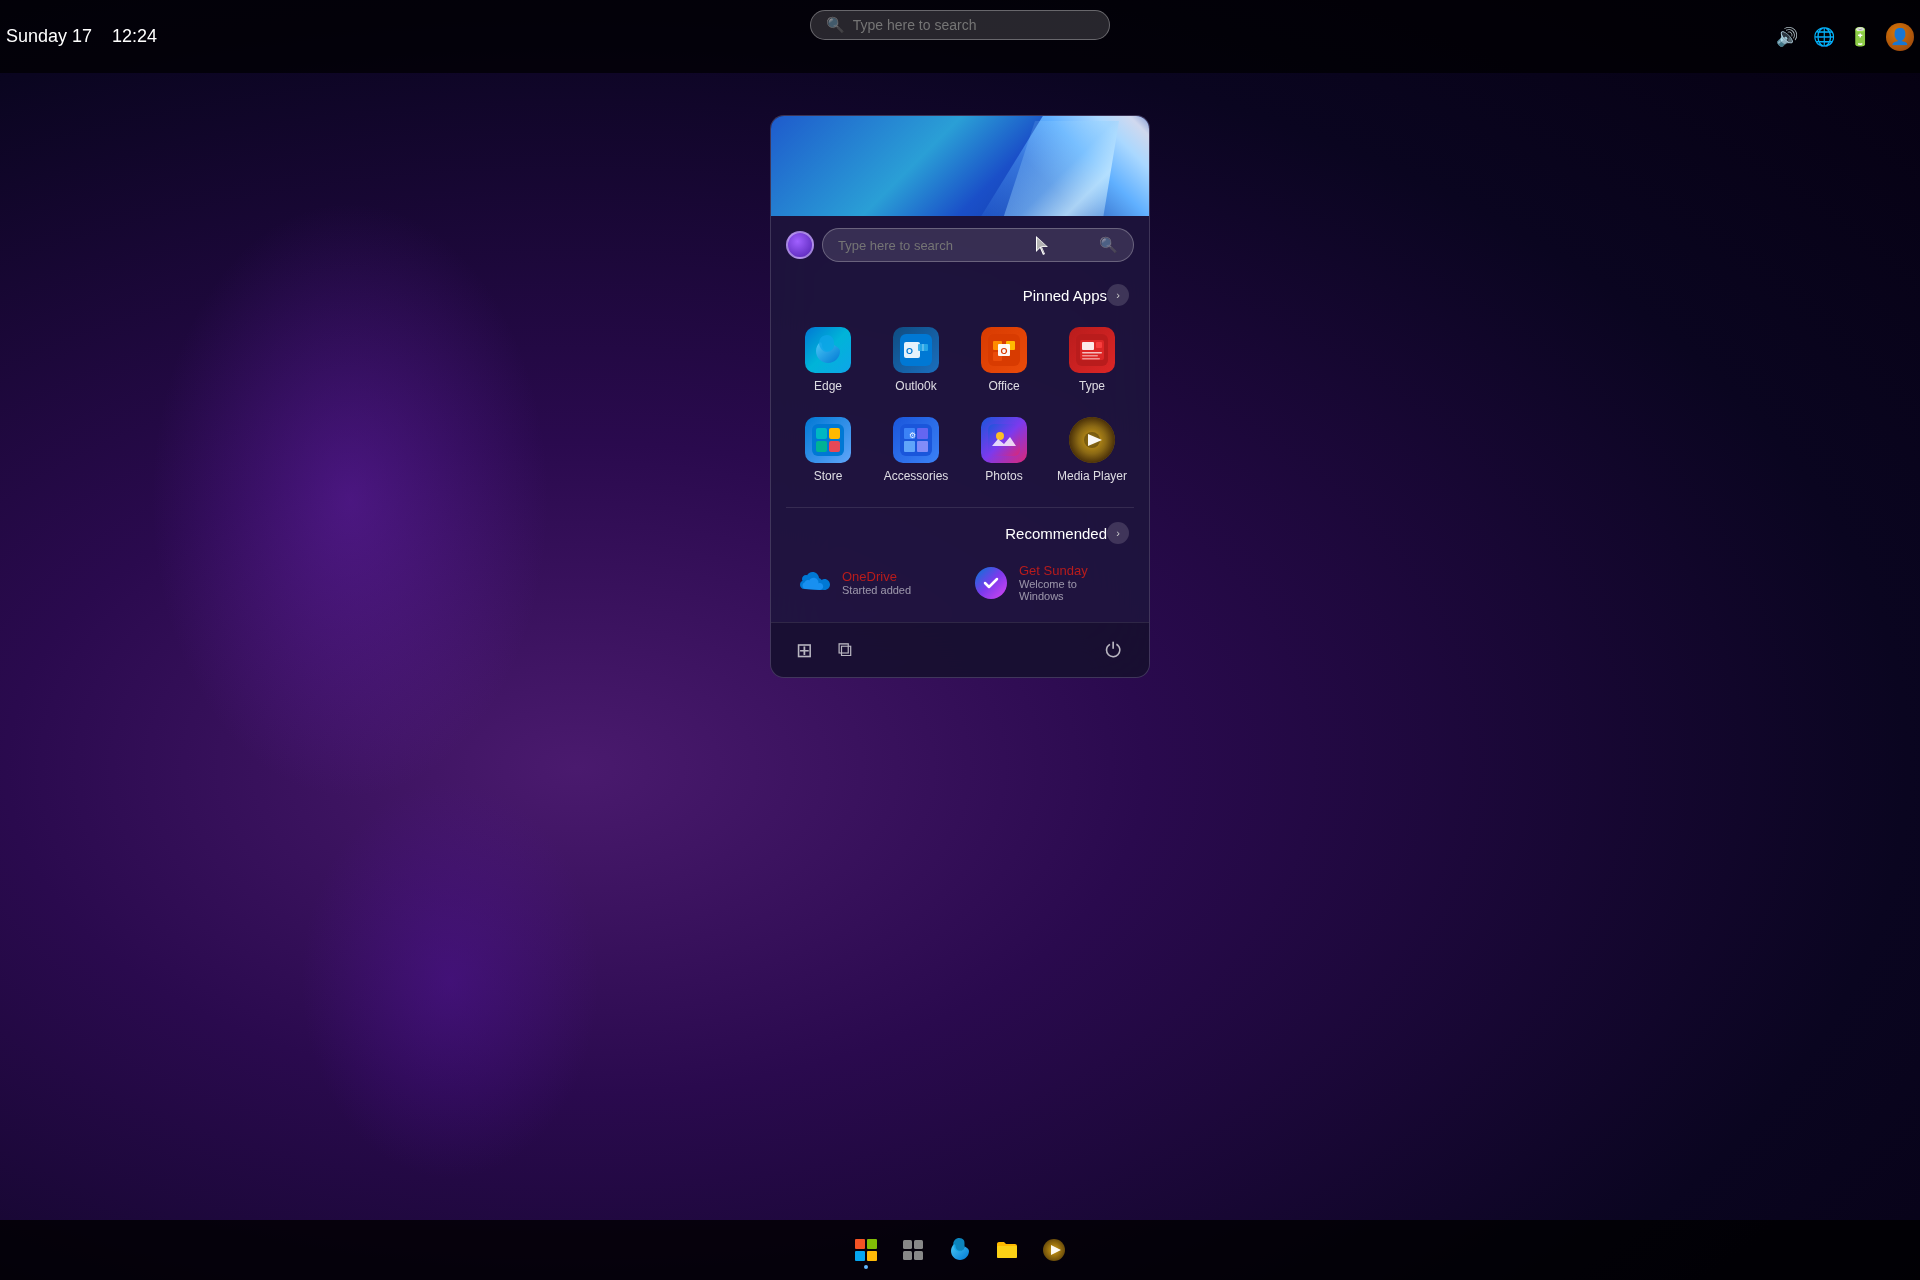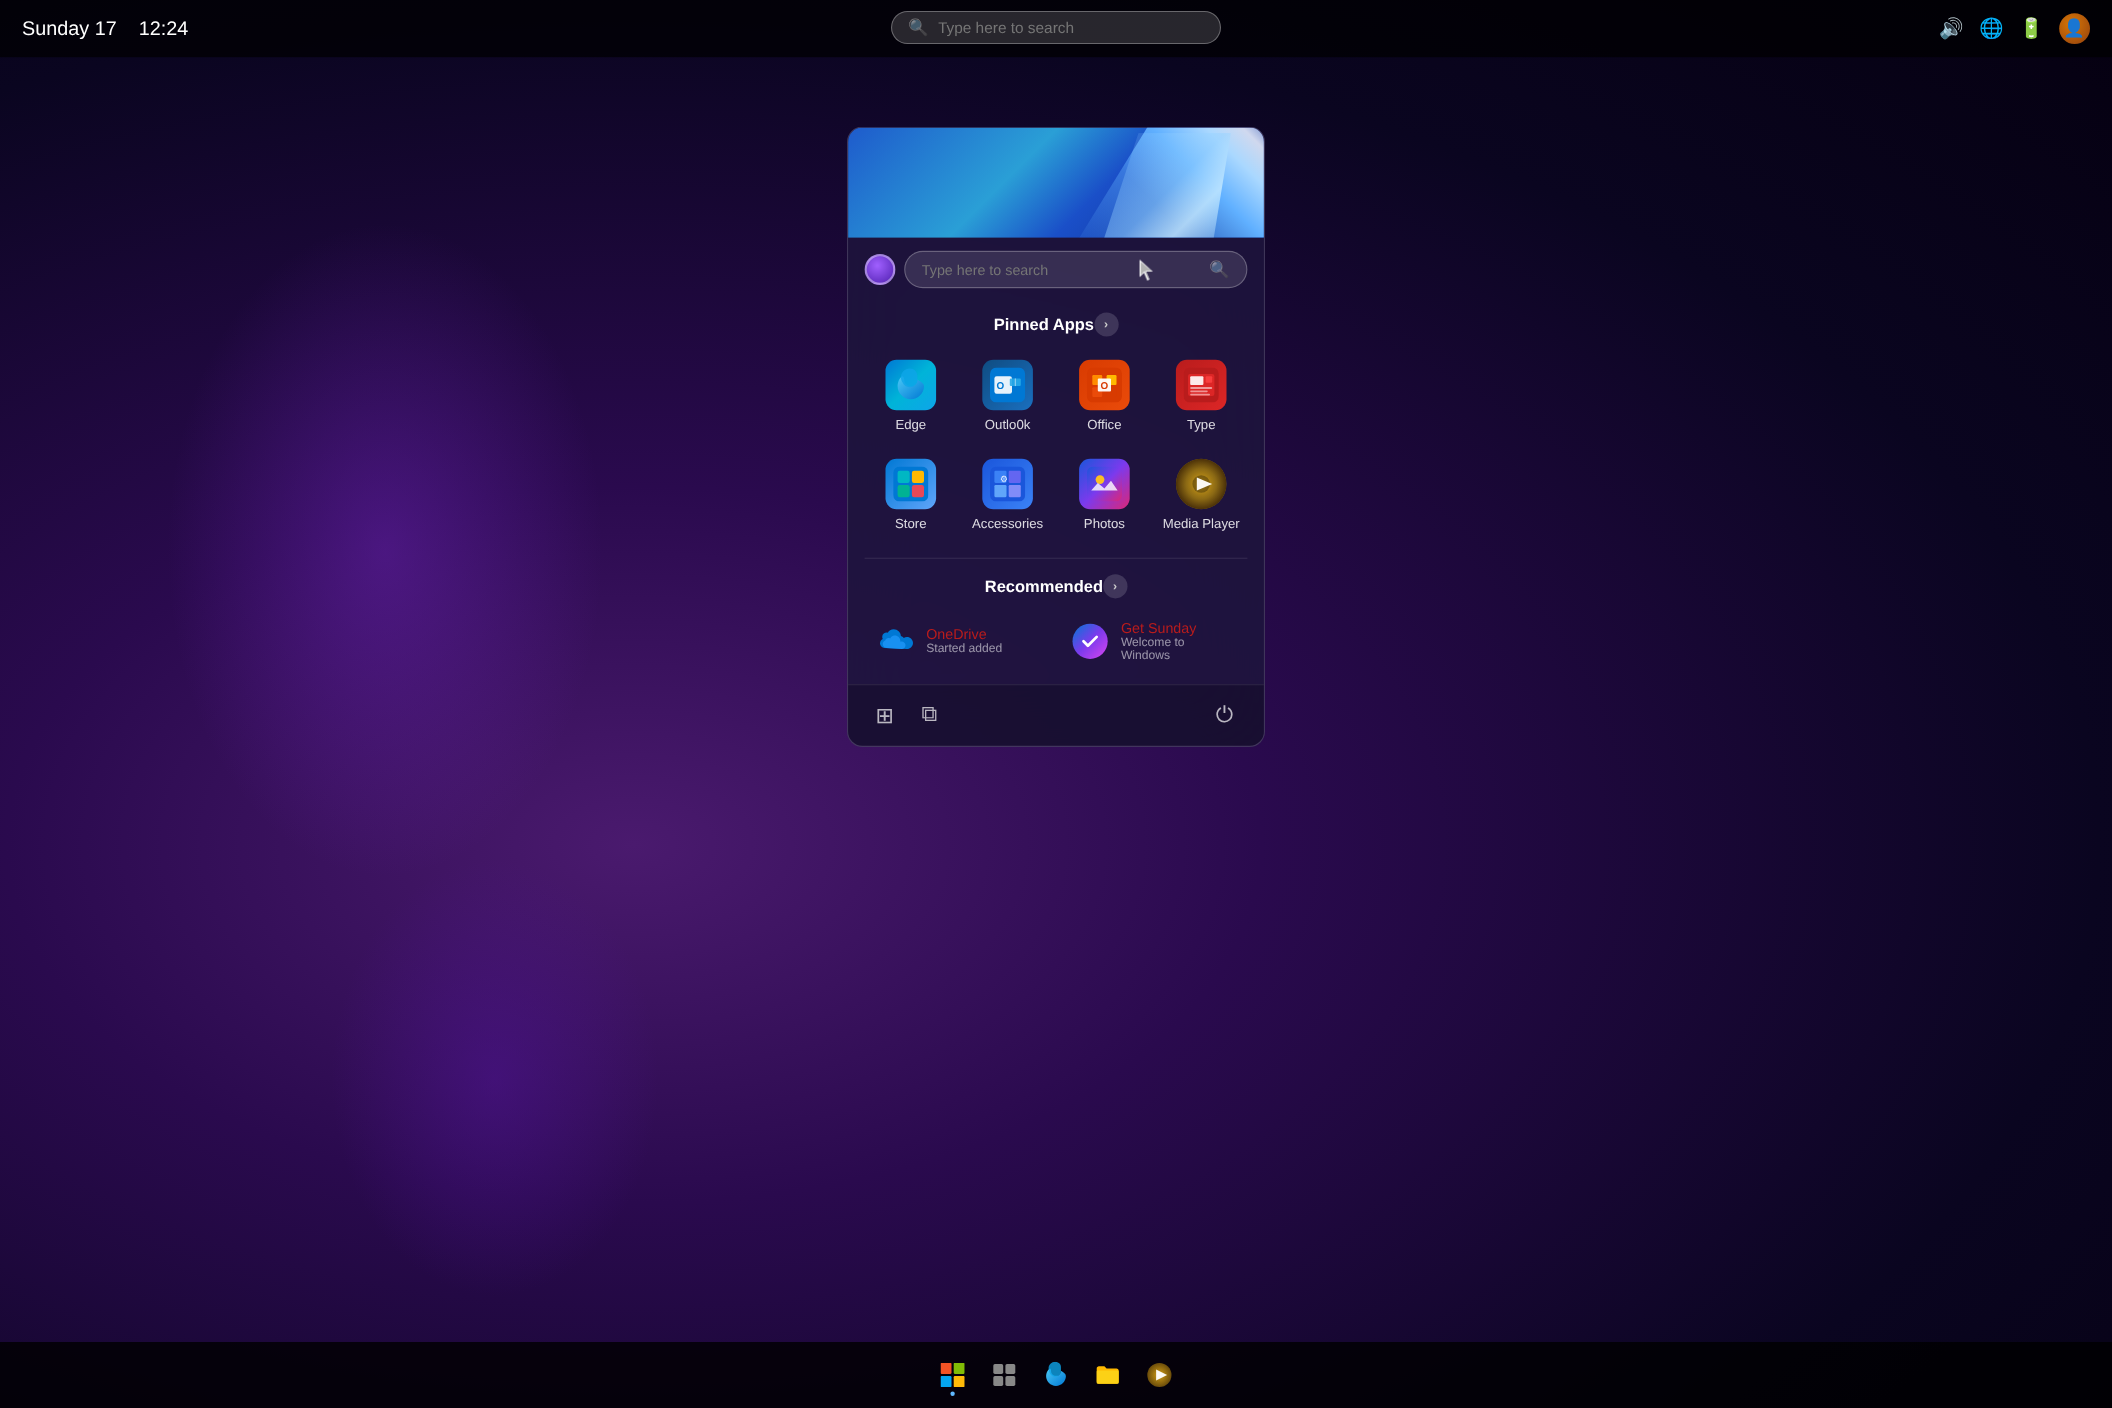--- a/index.html
+++ b/index.html
@@ -9,26 +9,26 @@
       overflow: hidden;
       background: radial-gradient(ellipse at 30% 60%, #4a1a6e 0%, #2a0a4e 30%, #0a0520 70%, #050010 100%);
       font-family: 'Segoe UI', Arial, sans-serif;
       position: relative;
     }
 
     
     .top-bar {
       position: absolute;
       top: 0; left: 0; right: 0;
-      height: 52px;
+      height: 73px;
       background: rgba(0,0,0,0.7);
       display: flex;
       align-items: center;
       justify-content: space-between;
-      padding: 0 20px;
+      padding: 0 6px;
       z-index: 100;
     }
 
     .top-bar-left {
       display: flex;
       align-items: center;
       gap: 20px;
       color: #fff;
       font-size: 18px;
     }
@@ -166,25 +166,25 @@
       height: 28px;
       border-radius: 50%;
       background: radial-gradient(circle at 40% 35%, #a060ff, #5020b0);
       border: 2px solid rgba(255,255,255,0.4);
     }
 
     
     .section-header {
       display: flex;
       align-items: center;
-      justify-content: center;
+      justify-content: flex-end;
       padding: 10px 20px 6px;
       color: #fff;
       font-size: 15px;
-      font-weight: 700;
+      font-weight: 400;
     }
 
     .section-arrow {
       background: rgba(255,255,255,0.15);
       border-radius: 50%;
       width: 22px;
       height: 22px;
       display: flex;
       align-items: center;
       justify-content: center;

